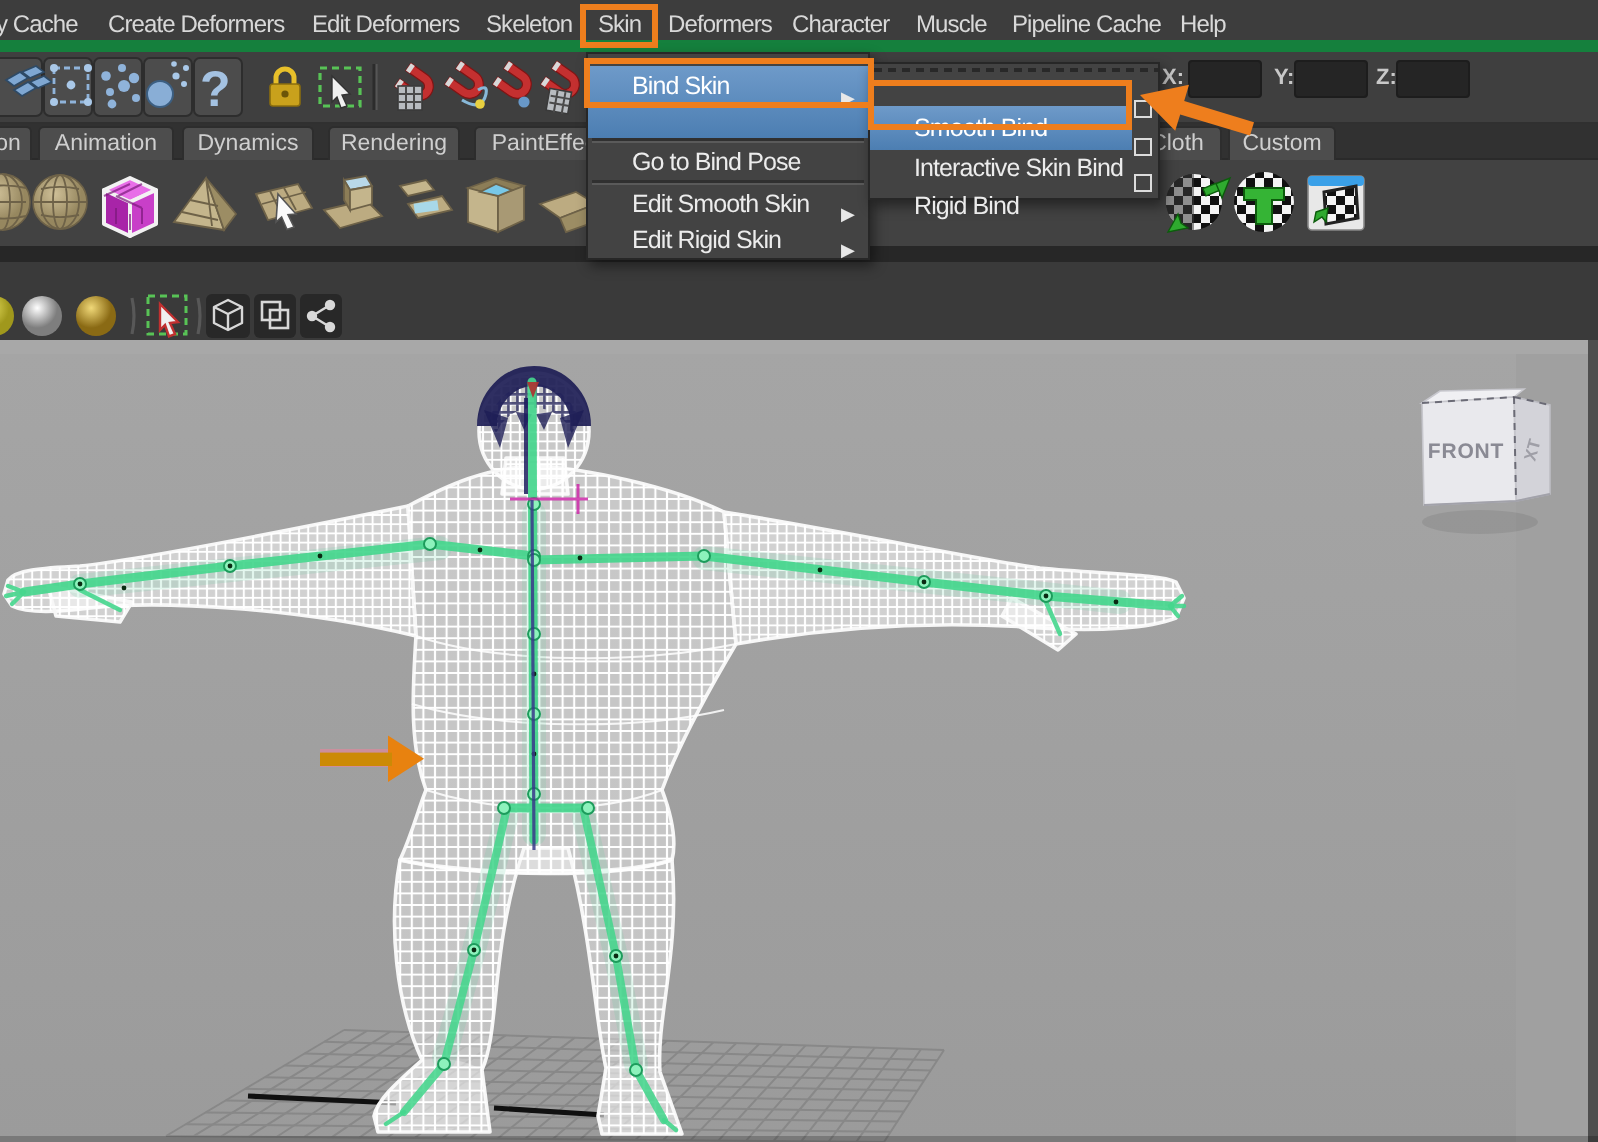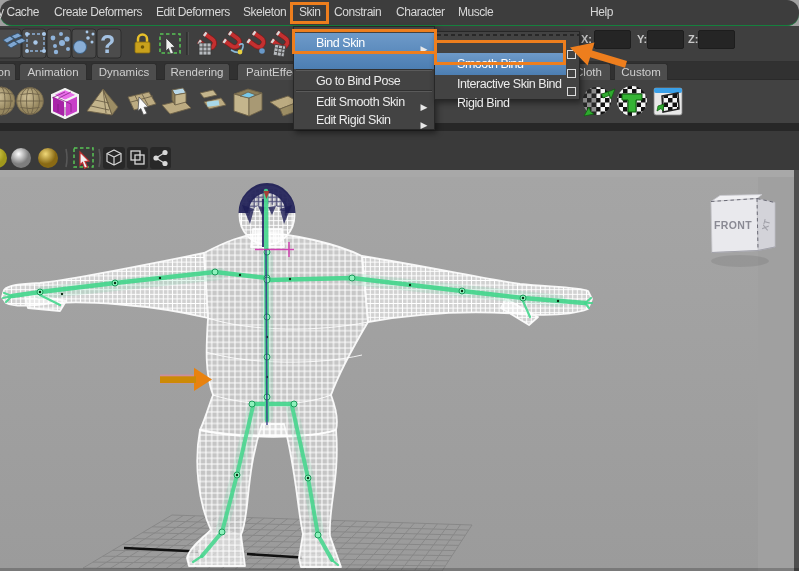--- a/index.html
+++ b/index.html
@@ -2,21 +2,21 @@
 <html><head>
 <meta charset="utf-8">
 <style>
 * { margin:0; padding:0; box-sizing:border-box; }
 html,body { width:799px; height:571px; overflow:hidden; background:#a0a0a0;
   font-family:"Liberation Sans", sans-serif; }
 #stage { position:relative; width:799px; height:571px; overflow:hidden; }
 .abs { position:absolute; }
 
 #menubar { left:0; top:0; width:799px; height:26px; background:#3d3d3d;
-  border-bottom:1px solid #15803d;border-radius:12px; }
+  border-bottom:6px solid #15803d; }
 #menubar span { position:absolute; top:0; line-height:25px; font-size:12px;
   color:#d8d8d8; white-space:nowrap; letter-spacing:-0.45px; }
 
 #toolbar { left:0; top:26px; width:799px; height:36px; background:#3f3f3f;
   border-bottom:1px solid #303030; }
 .xyzlab { position:absolute; font-size:11px; font-weight:bold; color:#c8c8c8; top:7px; }
 .xyzbox { position:absolute; top:3.5px; width:37px; height:19px; background:#252525;
   border-radius:2px; border:1px solid #1d1d1d; }
 
 #tabrow { left:0; top:62px; width:799px; height:18px; background:#313131;
@@ -51,23 +51,24 @@
 </head>
 <body>
 <div id="stage">
 
   <div id="menubar" class="abs">
     <span style="left:-2px">y Cache</span>
     <span style="left:156px">Edit Deformers</span>
     <span style="left:54px">Create Deformers</span>
     <span style="left:243px">Skeleton</span>
     <span style="left:299px">Skin</span>
-    <span style="left:334px">Constrain</span>
+    <span style="left:334px">Deformers</span>
     <span style="left:396px">Character</span>
     <span style="left:458px">Muscle</span>
+    <span style="left:506px">Pipeline Cache</span>
     <span style="left:590px">Help</span>
   </div>
   <div class="abs" style="left:290px;top:2px;width:39px;height:22px;border:3px solid #ee7e1d"></div>
 
   <div id="toolbar" class="abs">
     <svg class="abs" style="left:0;top:0" width="300" height="35" id="tb1svg">
       <g fill="#4c4c4c" stroke="#2d2d2d" stroke-width="1">
         <rect x="-5" y="3" width="26" height="29" rx="3"></rect>
         <rect x="22" y="3" width="24" height="29" rx="3"></rect>
         <rect x="47" y="3" width="24" height="29" rx="3"></rect>

